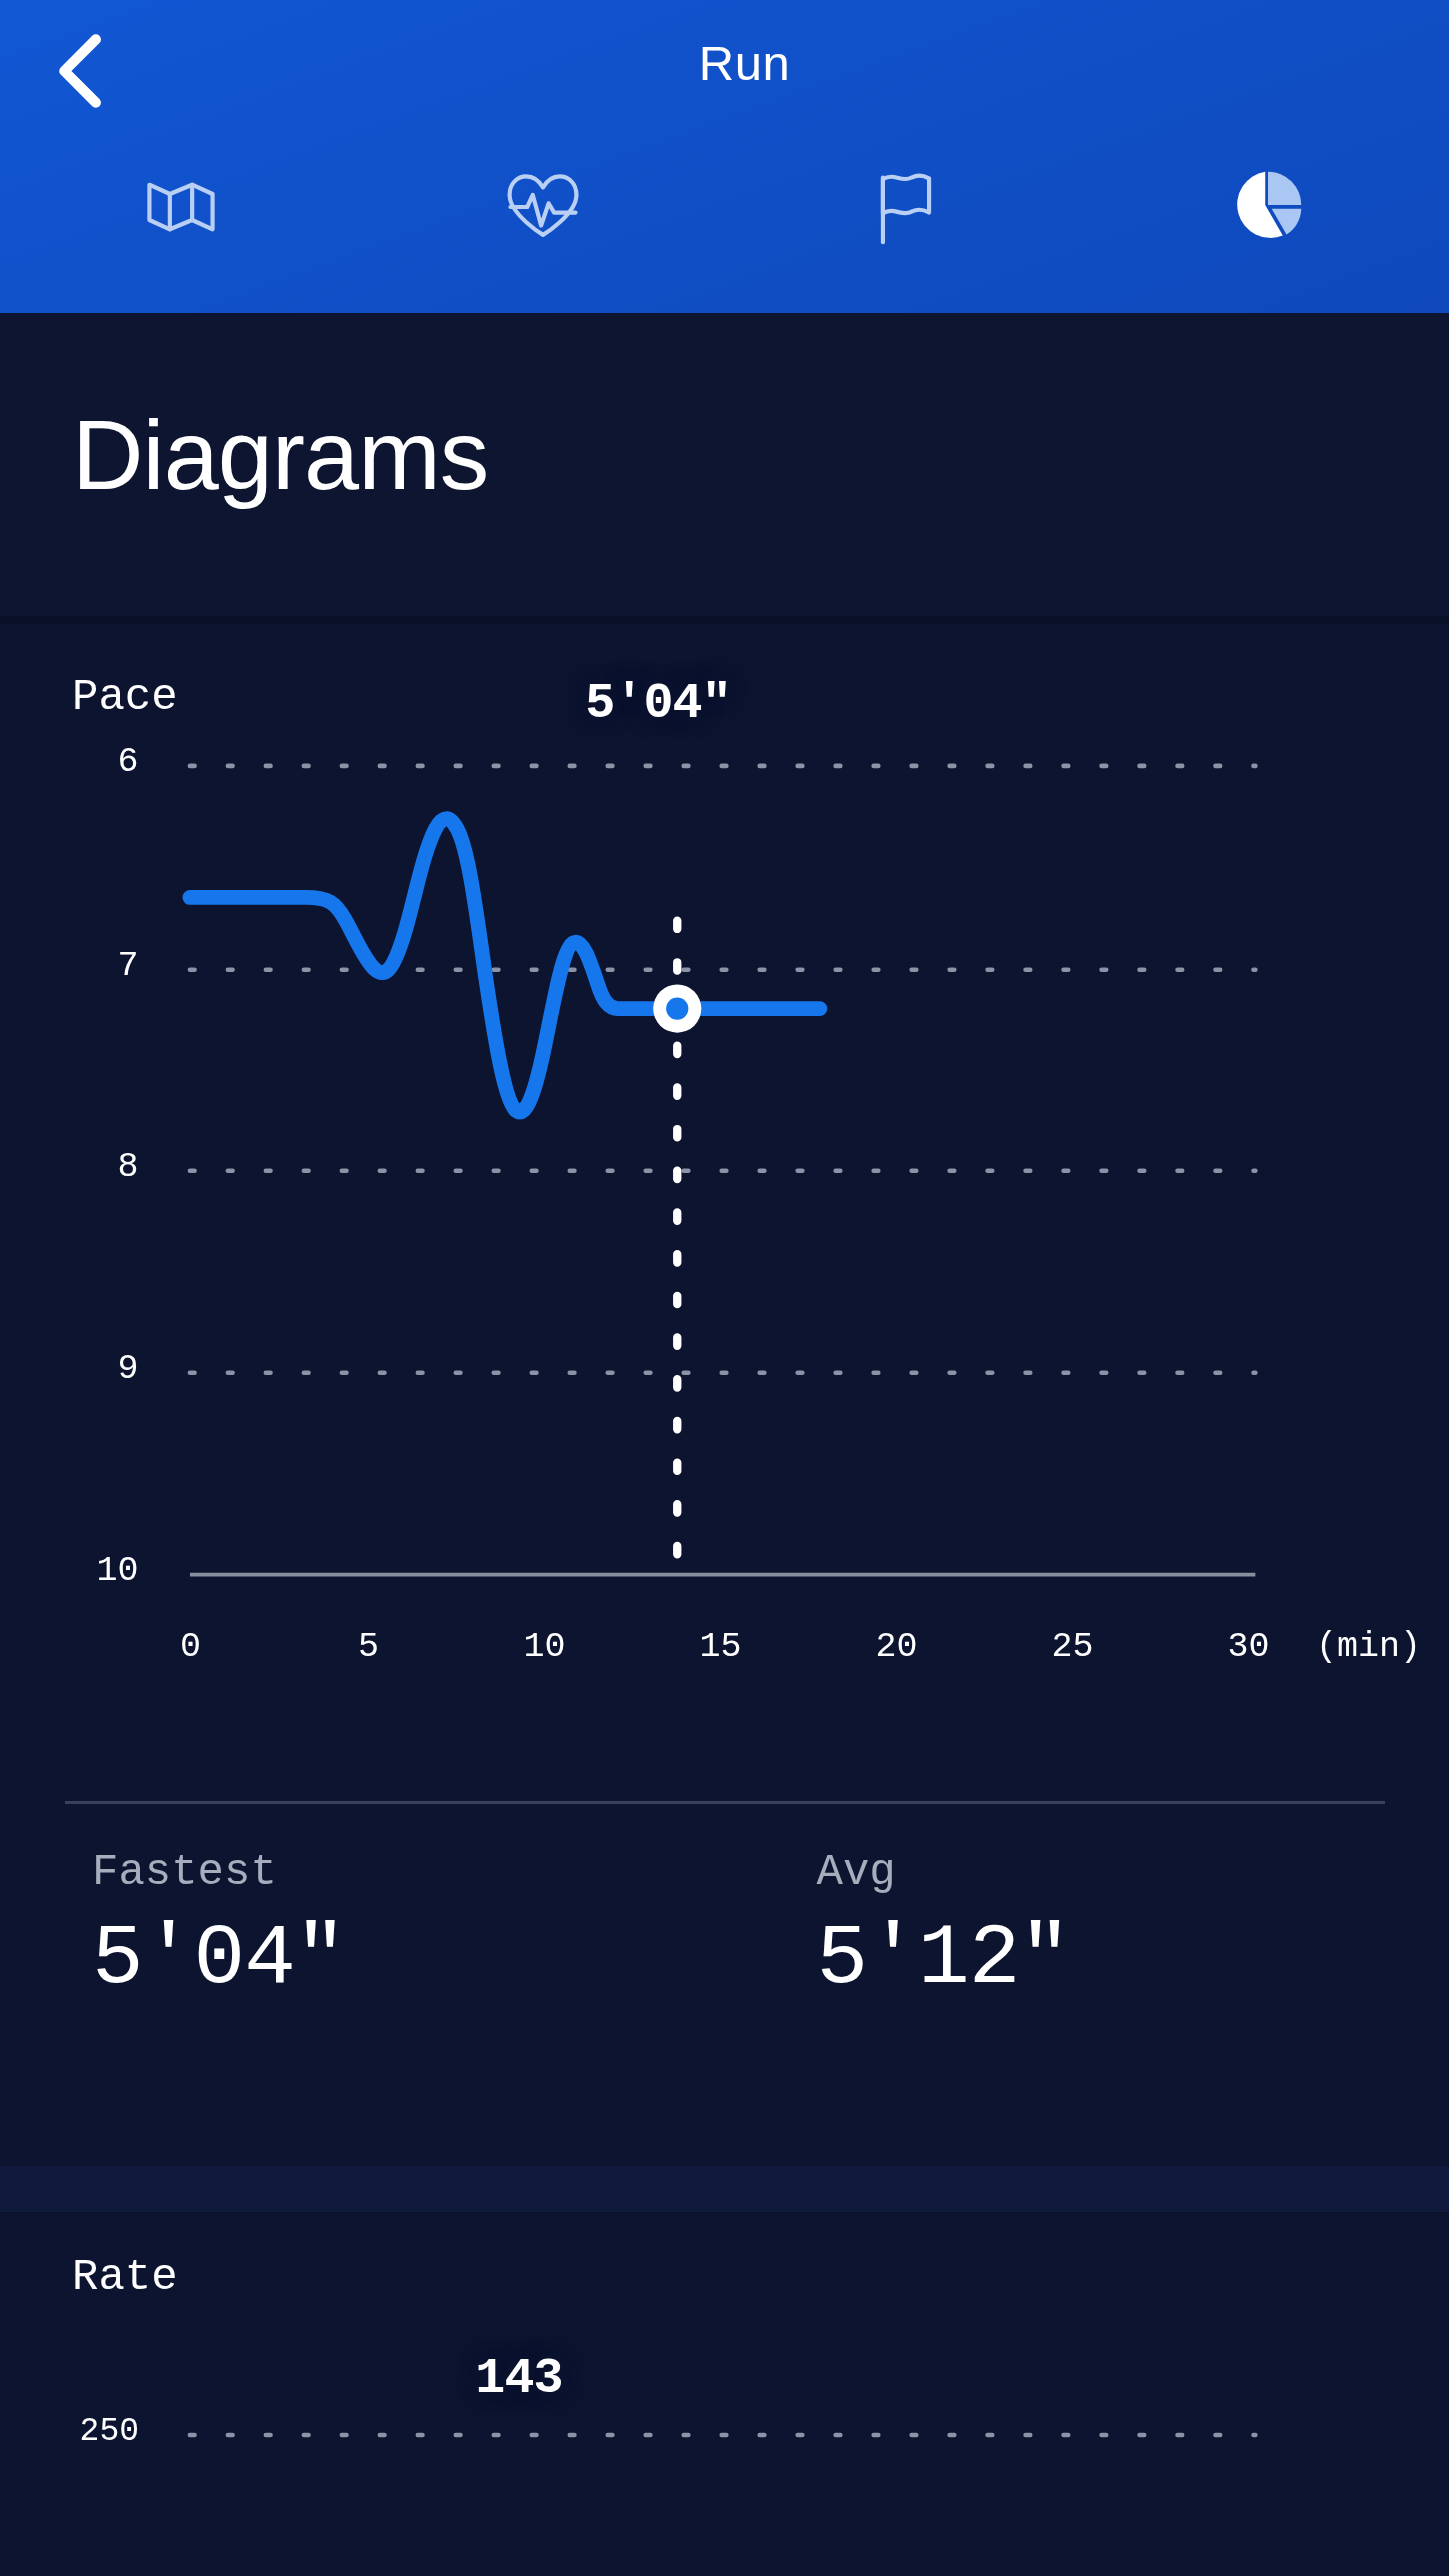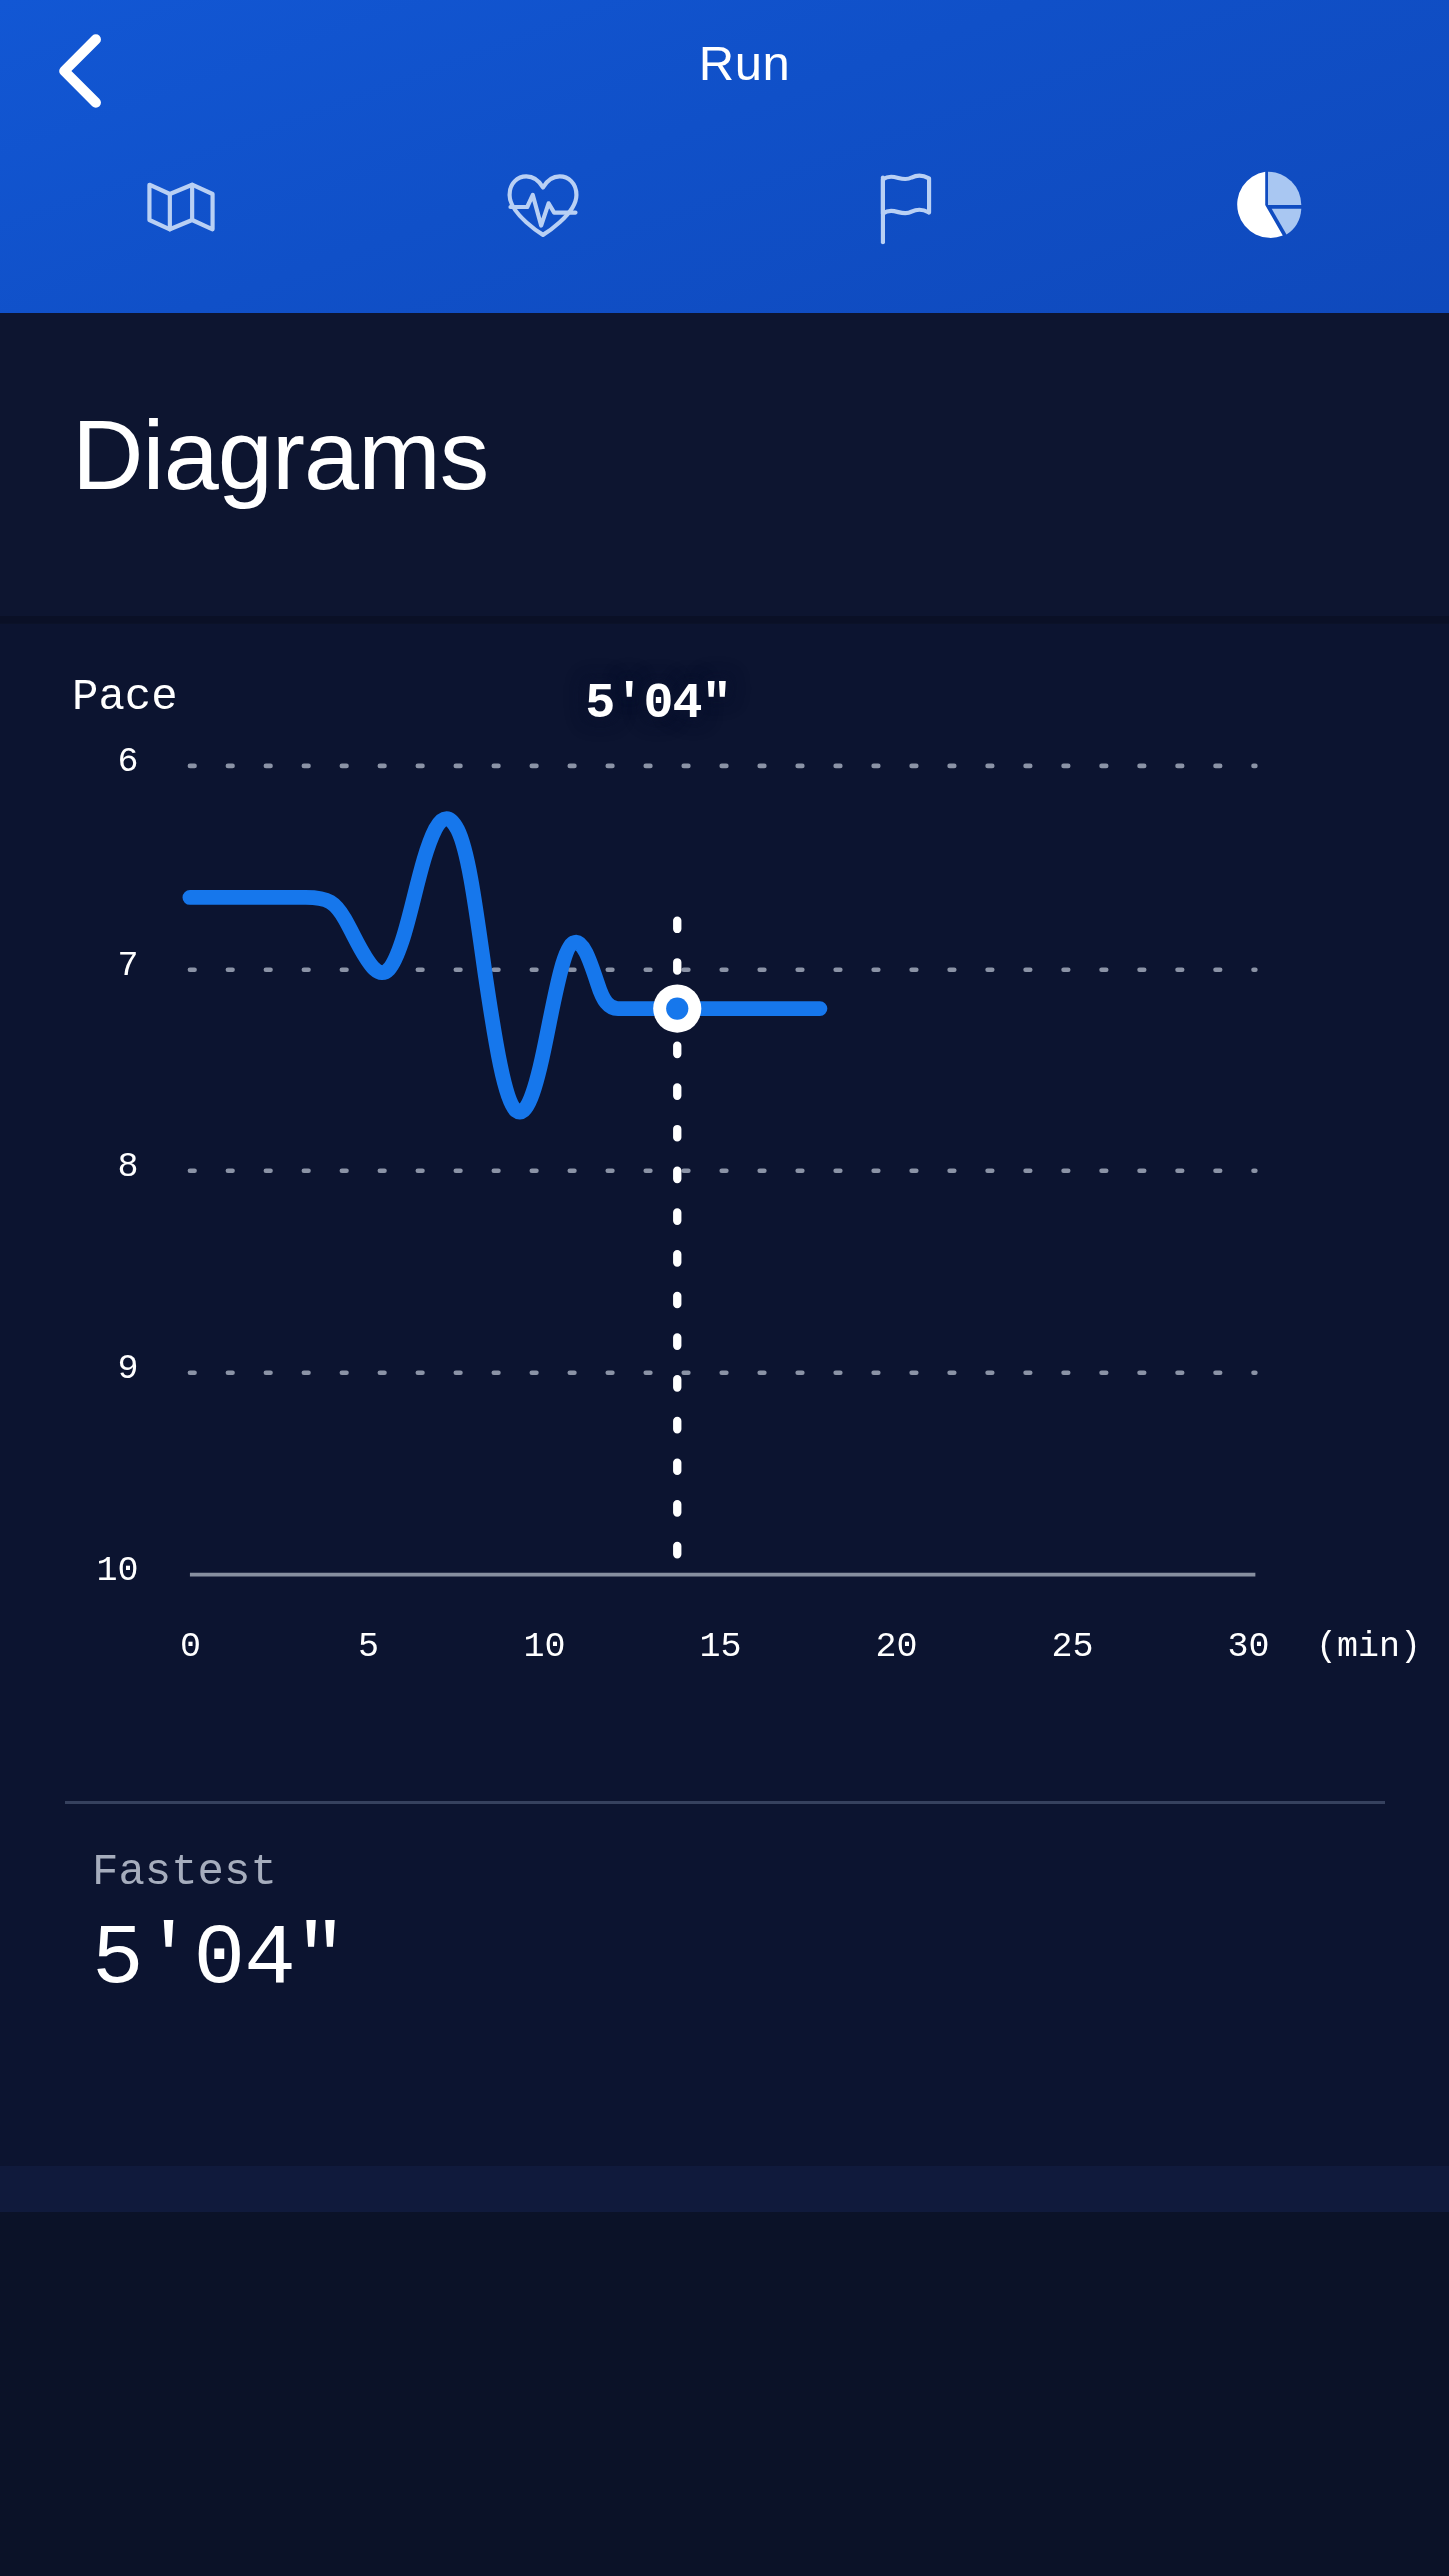--- a/index.html
+++ b/index.html
@@ -327,20 +327,40 @@
       <div class="unit-label" style="left:1316px; top:892px;">(min)</div>
     </div>
 
     <div class="divider"></div>
 
     <div class="stats">
       <div class="stat">
         <div class="stat-label">Fastest</div>
         <div class="stat-value">5'04"</div>
       </div>
+      <div class="stat">
+        <div class="stat-label">Avg</div>
+        <div class="stat-value">5'12"</div>
+      </div>
     </div>
   </div>
 
   <div class="card-band"></div>
 
+  <div class="card" id="card-rate">
+
+    <div class="card-label" style="left:72px; top:39px;">Rate</div>
+
+    <div class="peak-label" style="left:380px; top:137px; width:278px;">143</div>
+
+    <div class="chart" id="chart-rate">
+      <svg width="1449" height="271" viewBox="0 0 1564 292">
+        <g stroke="#8b93a6" stroke-width="5" stroke-linecap="round" stroke-dasharray="5 36">
+          <line x1="205" y1="139" x2="1355" y2="139"></line>
+        </g>
+      </svg>
+
+      <div class="axis-label" style="left:0px; top:107px; width:139px; font-size:33px;">250</div>
+    </div>
+  </div>
 
 </div>
 
 
 </body></html>

